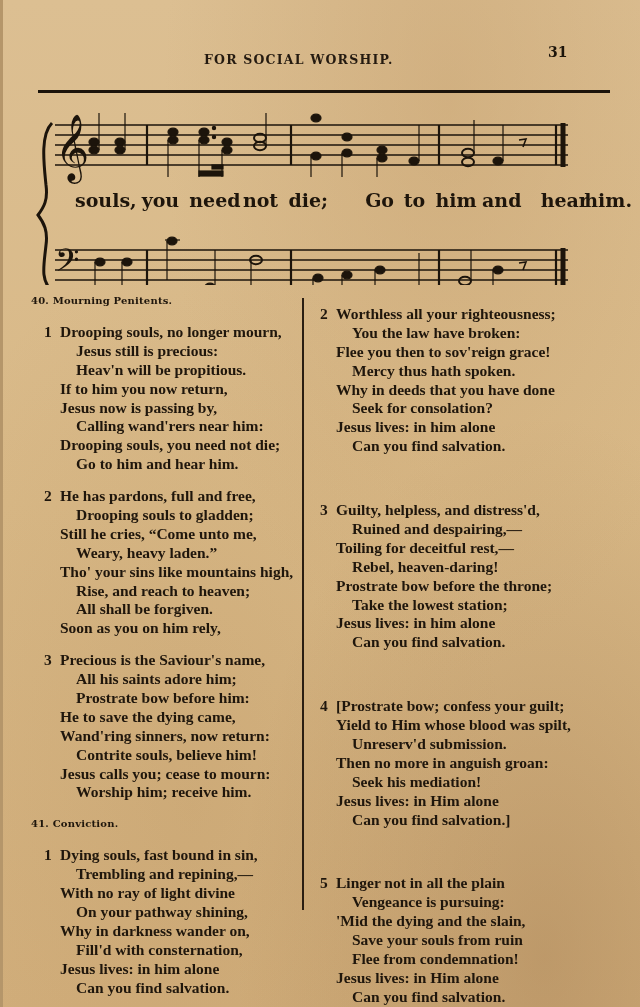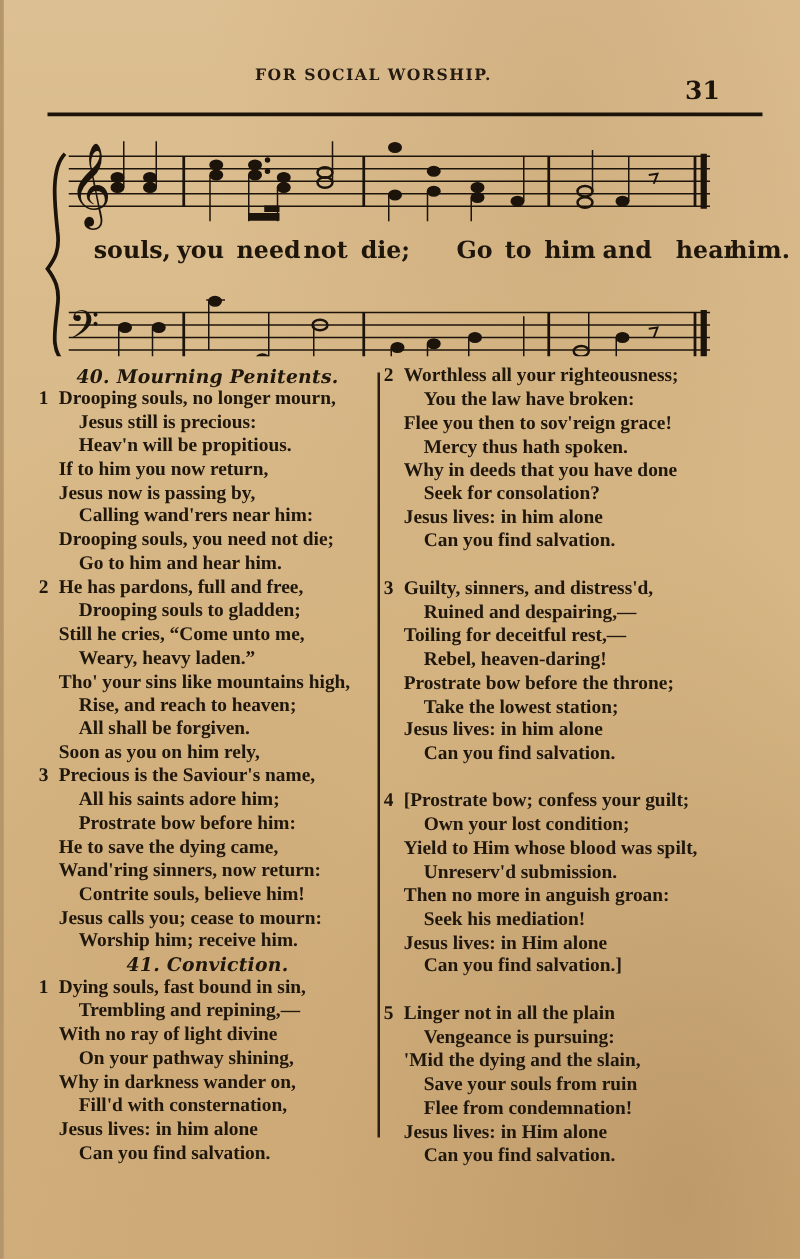--- a/index.html
+++ b/index.html
@@ -17,40 +17,40 @@
         radial-gradient(ellipse at 85% 95%, rgba(140,100,60,0.30), rgba(0,0,0,0) 40%),
         linear-gradient(180deg, #dcbf92 0%, #d8b886 50%, #d2af7c 100%);
     }
     .left-edge { position: absolute; left: 0; top: 0; width: 3px; height: 1007px; background: #b5966a; }
     .running-head {
       position: absolute; top: 52px; left: 204px;
       font-family: "DejaVu Serif", serif; font-weight: bold;
       font-size: 12.5px; letter-spacing: 1.2px; color: #241a10;
     }
     .page-number {
-      position: absolute; top: 60px; left: 548px;
-      font-family: "DejaVu Serif", serif; font-weight: bold; font-size: 20px; color: #1c140a;
+      position: absolute; top: 44px; left: 548px;
+      font-family: "DejaVu Serif", serif; font-weight: bold; font-size: 14px; color: #1c140a;
     }
     .top-rule { position: absolute; top: 90px; left: 38px; width: 572px; height: 3px; background: #1c140b; }
     .music { position: absolute; left: 0; top: 95px; width: 640px; height: 190px; }
     .lyrics-under-staff {
       position: absolute; top: 189px; left: 75px;
       font-family: "DejaVu Serif", serif; font-weight: bold; font-size: 19px;
       word-spacing: 3px; color: #1e150b;
     }
     .lyrics-under-staff span { display: inline-block; }
     .col { position: absolute; top: 292px; }
     .col-left { left: 31px; width: 270px; }
     .col-right { left: 307px; width: 300px; }
     .col-divider { position: absolute; left: 302px; top: 298px; width: 2px; height: 612px; background: #2a1e12; }
     .hymn-title {
-      font-family: "DejaVu Serif", serif; font-weight: bold; font-size: 15px;
-      text-align: center; height: 18px; line-height: 18px; letter-spacing: 0.2px; font-style: italic;
-    }
-    .verse { margin: 0; }
+      font-family: "DejaVu Serif", serif; font-weight: bold; font-size: 10px;
+      height: 18px; line-height: 18px; letter-spacing: 0.2px;
+    }
+    .verse { margin: 13px; }
     .line {
       font-family: "Liberation Serif", "DejaVu Serif", serif; font-weight: bold;
       font-size: 15.5px; height: 18.9px; line-height: 18.9px; white-space: nowrap;
     }
     .line .num { display: inline-block; width: 16px; }
     .l-odd { padding-left: 16px; }
     .l-first { padding-left: 0; }
     .l-even { padding-left: 32px; }
     .verse-gap { height: 19px; }
   </style>
@@ -247,34 +247,33 @@
       <div class="line l-odd">Flee you then to sov'reign grace!</div>
       <div class="line l-even">Mercy thus hath spoken.</div>
       <div class="line l-odd">Why in deeds that you have done</div>
       <div class="line l-even">Seek for consolation?</div>
       <div class="line l-odd">Jesus lives: in him alone</div>
       <div class="line l-even">Can you find salvation.</div>
     </div>
     <div class="verse-gap"></div>
 
     <div class="verse">
-      <div class="line l-first"><span class="num">3</span><span>Guilty, sinners, and distress'd,</span></div>
+      <div class="line l-first"><span class="num">3</span><span>Guilty, helpless, and distress'd,</span></div>
       <div class="line l-even">Ruined and despairing,—</div>
       <div class="line l-odd">Toiling for deceitful rest,—</div>
       <div class="line l-even">Rebel, heaven-daring!</div>
       <div class="line l-odd">Prostrate bow before the throne;</div>
       <div class="line l-even">Take the lowest station;</div>
       <div class="line l-odd">Jesus lives: in him alone</div>
       <div class="line l-even">Can you find salvation.</div>
     </div>
     <div class="verse-gap"></div>
 
     <div class="verse">
       <div class="line l-first"><span class="num">4</span><span>[Prostrate bow; confess your guilt;</span></div>
-      <div class="line l-even">Own your lost condition;</div>
       <div class="line l-odd">Yield to Him whose blood was spilt,</div>
       <div class="line l-even">Unreserv'd submission.</div>
       <div class="line l-odd">Then no more in anguish groan:</div>
       <div class="line l-even">Seek his mediation!</div>
       <div class="line l-odd">Jesus lives: in Him alone</div>
       <div class="line l-even">Can you find salvation.]</div>
     </div>
     <div class="verse-gap"></div>
 
     <div class="verse">

